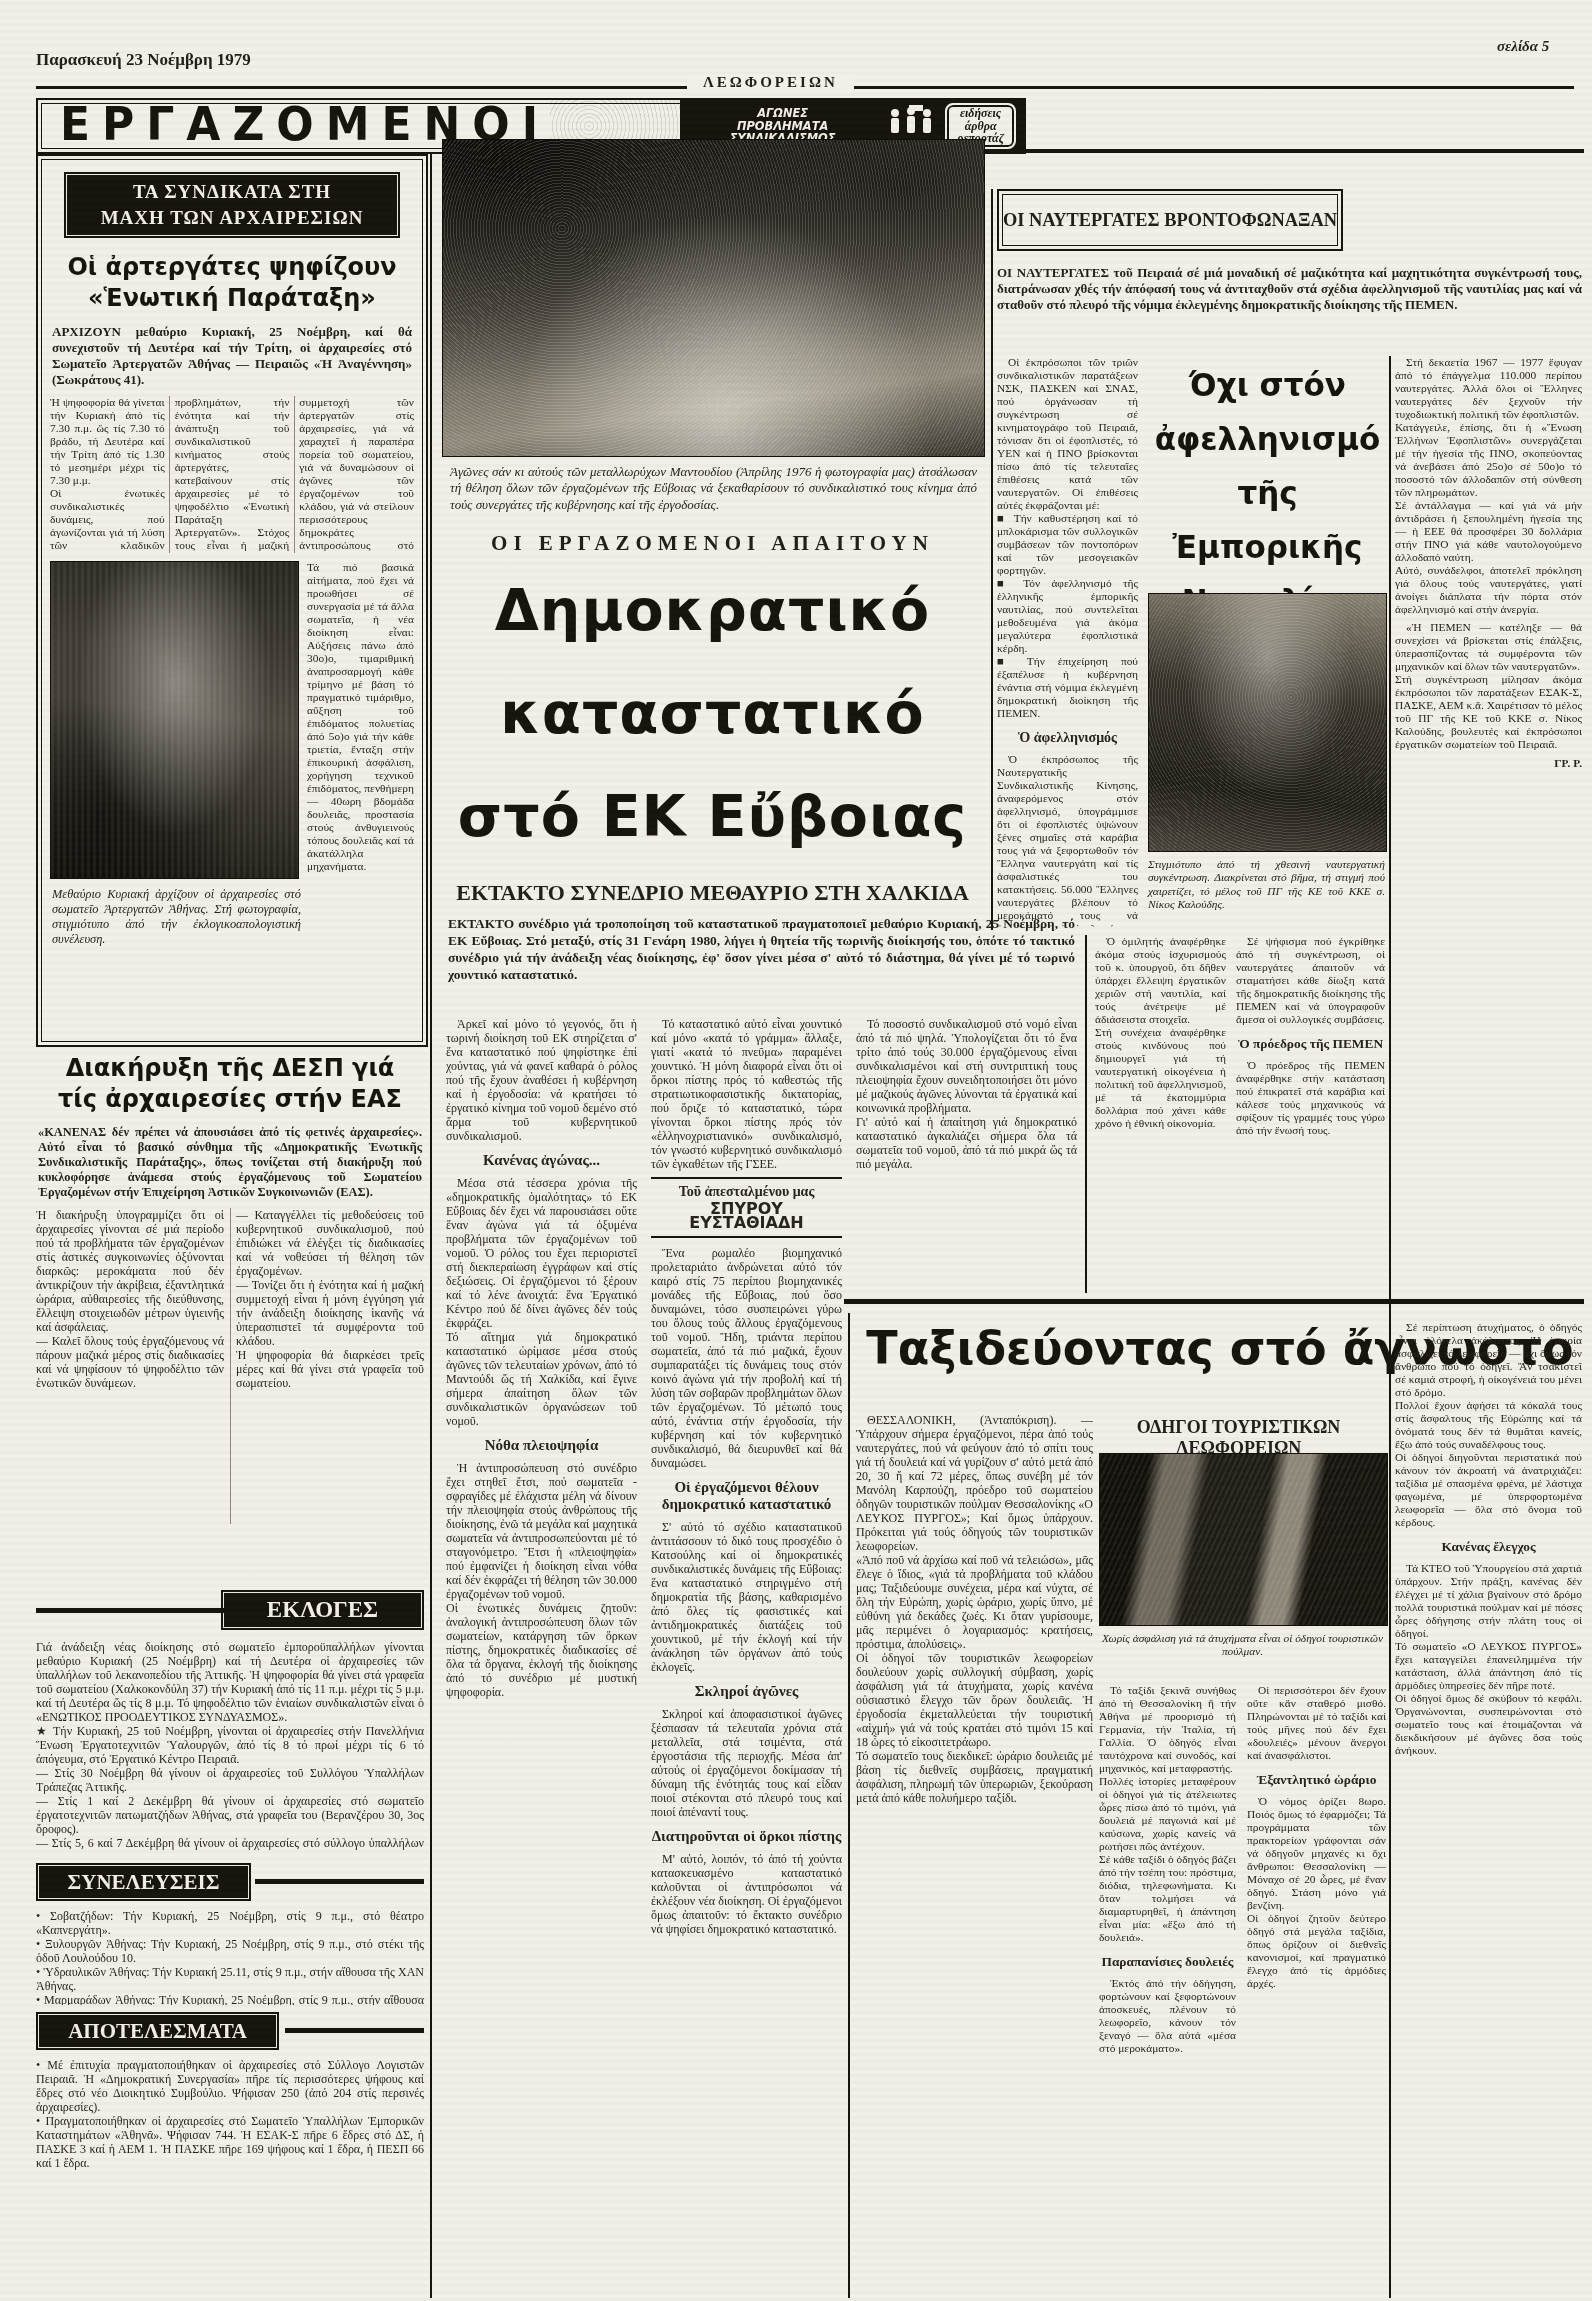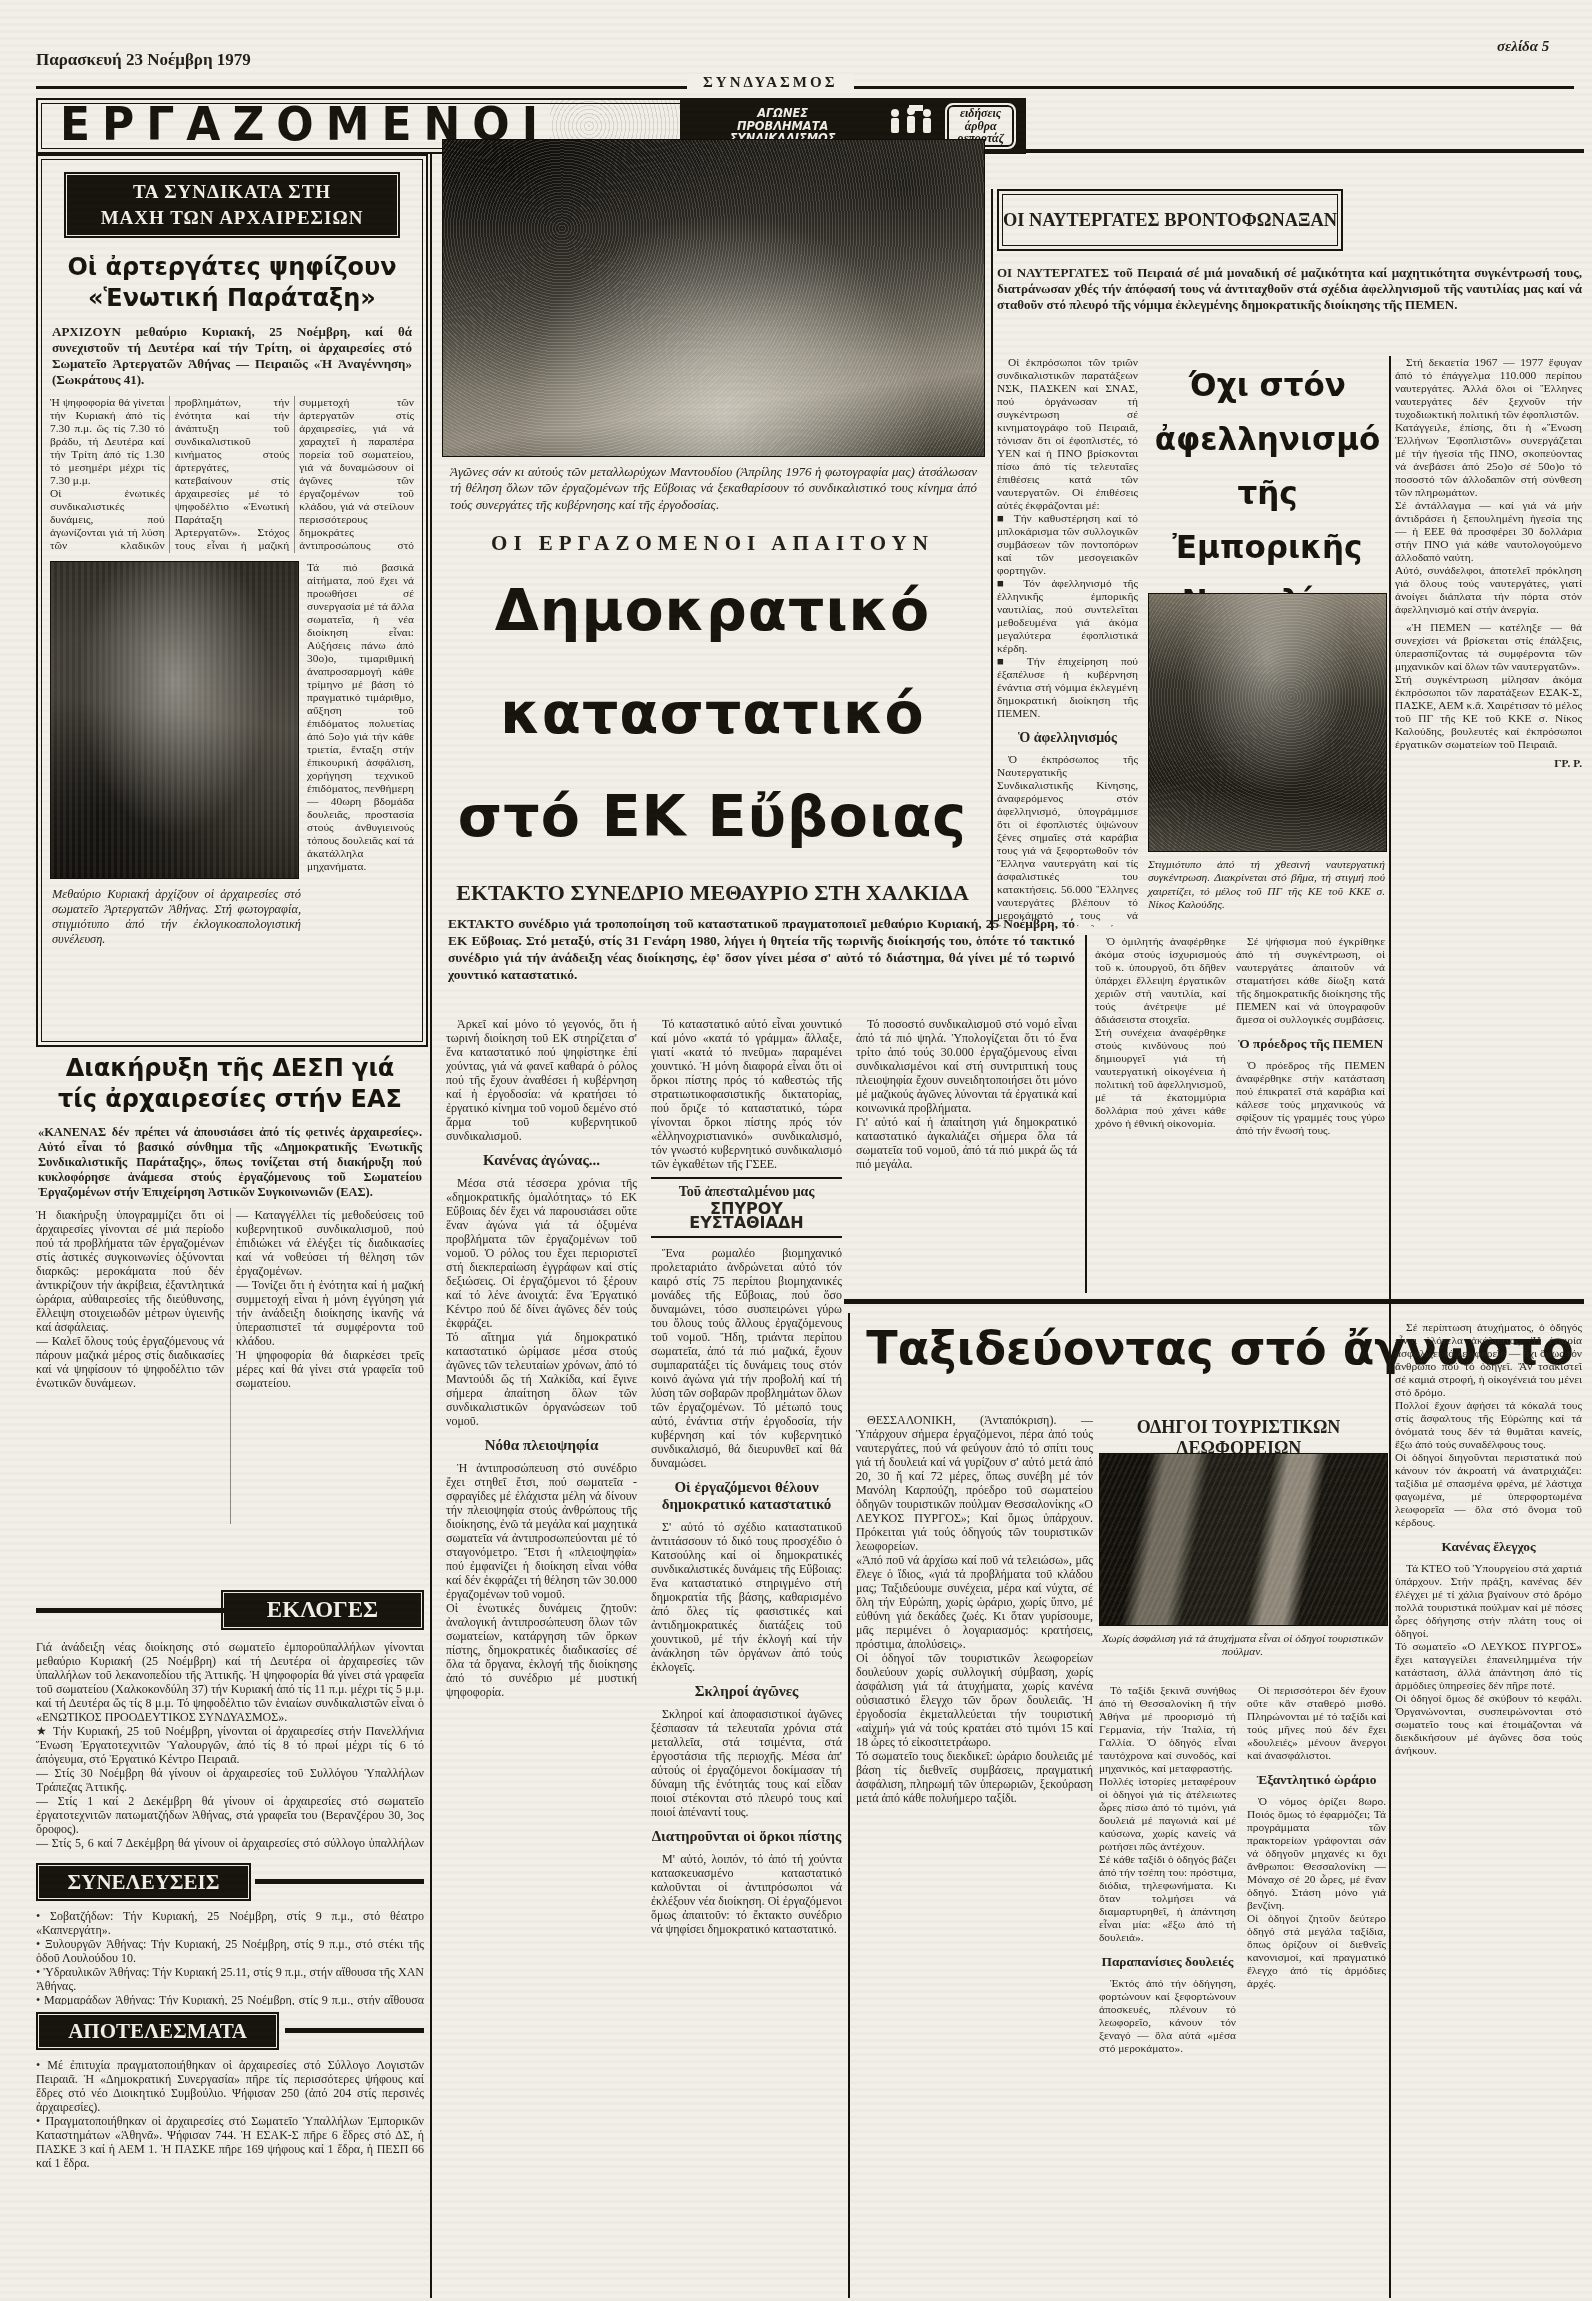--- a/index.html
+++ b/index.html
@@ -49,21 +49,21 @@
   .bigsans{font-family:"DejaVu Sans",sans-serif;font-weight:900;color:#17140e;}
   .byline{border-top:2px solid #17140e;border-bottom:2px solid #17140e;padding:6px 0;margin:6px 0 8px;text-align:center;}
 </style>
 </head>
 <body>
 
 <div id="paper">
 
   <div class="abs serif b" style="left:36px;top:50px;font-size:17px;">Παρασκευή 23 Νοέμβρη 1979</div>
   <div class="abs hr" style="left:36px;top:86px;width:1538px;height:3px;"></div>
-  <div class="abs serif b" style="left:687px;top:74px;font-size:15px;letter-spacing:3px;background:#f1efe8;padding:0 16px;z-index:2;">ΣΥΝΔΥΑΣΜΟΣ</div>
+  <div class="abs serif b" style="left:687px;top:74px;font-size:15px;letter-spacing:3px;background:#f1efe8;padding:0 16px;z-index:2;">ΛΕΩΦΟΡΕΙΩΝ</div>
   <div class="abs serif b i" style="left:1497px;top:38px;font-size:15px;">σελίδα 5</div>
 
   <div class="abs frame" style="left:36px;top:98px;width:986px;height:52px;display:flex;align-items:stretch;">
     <div class="bigsans" style="font-size:44px;line-height:46px;letter-spacing:12px;margin:1px 0 0 22px;transform:scaleY(1.05);flex:0 0 auto;">ΕΡΓΑΖΟΜΕΝΟΙ</div>
     <div style="flex:1 1 auto;background:repeating-radial-gradient(circle at 30% 50%, rgba(30,25,15,.12) 0 1px, transparent 1px 4px);"></div>
     <div style="flex:0 0 328px;background:#17140e;display:flex;align-items:center;gap:8px;padding:0 8px;">
       <div class="sans b i pre ctr" style="color:#f2efe6;font-size:11.4px;line-height:12.4px;flex:1;">ΑΓΩΝΕΣ
 ΠΡΟΒΛΗΜΑΤΑ
 ΣΥΝΔΙΚΑΛΙΣΜΟΣ</div>
       <span style="flex:0 0 auto;display:block;">

